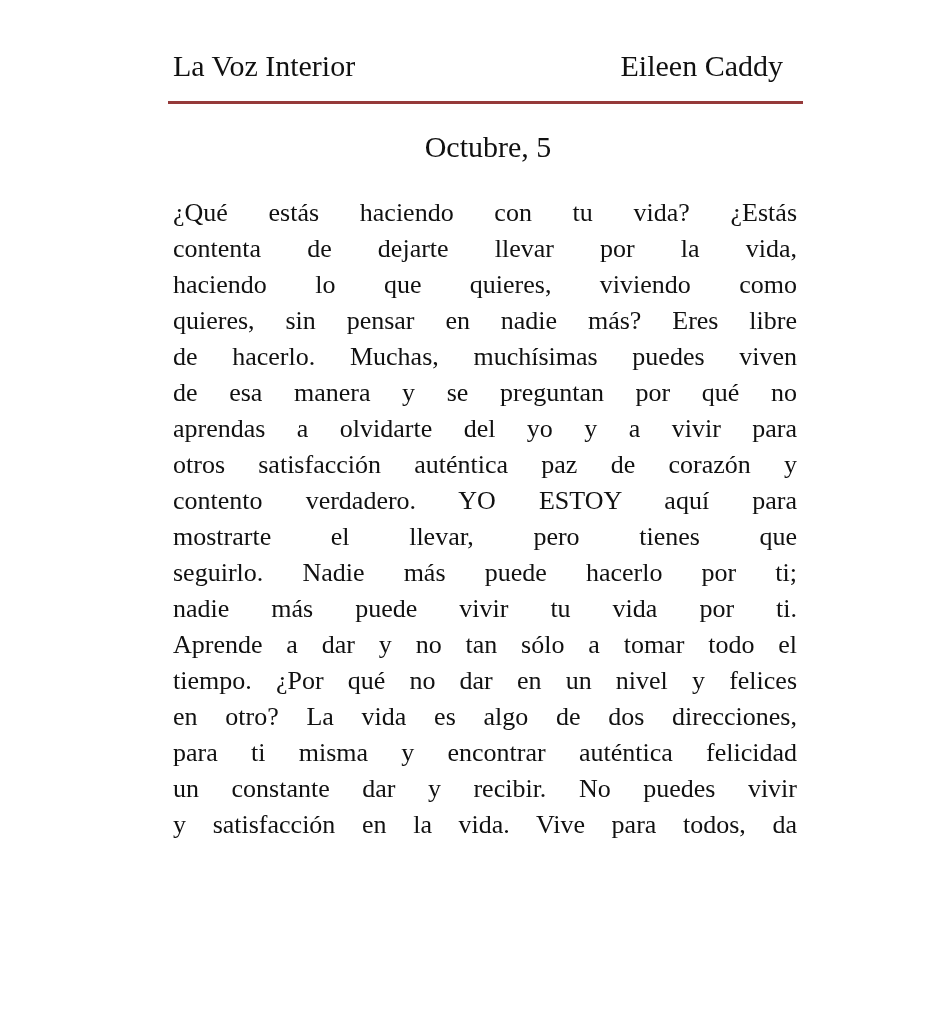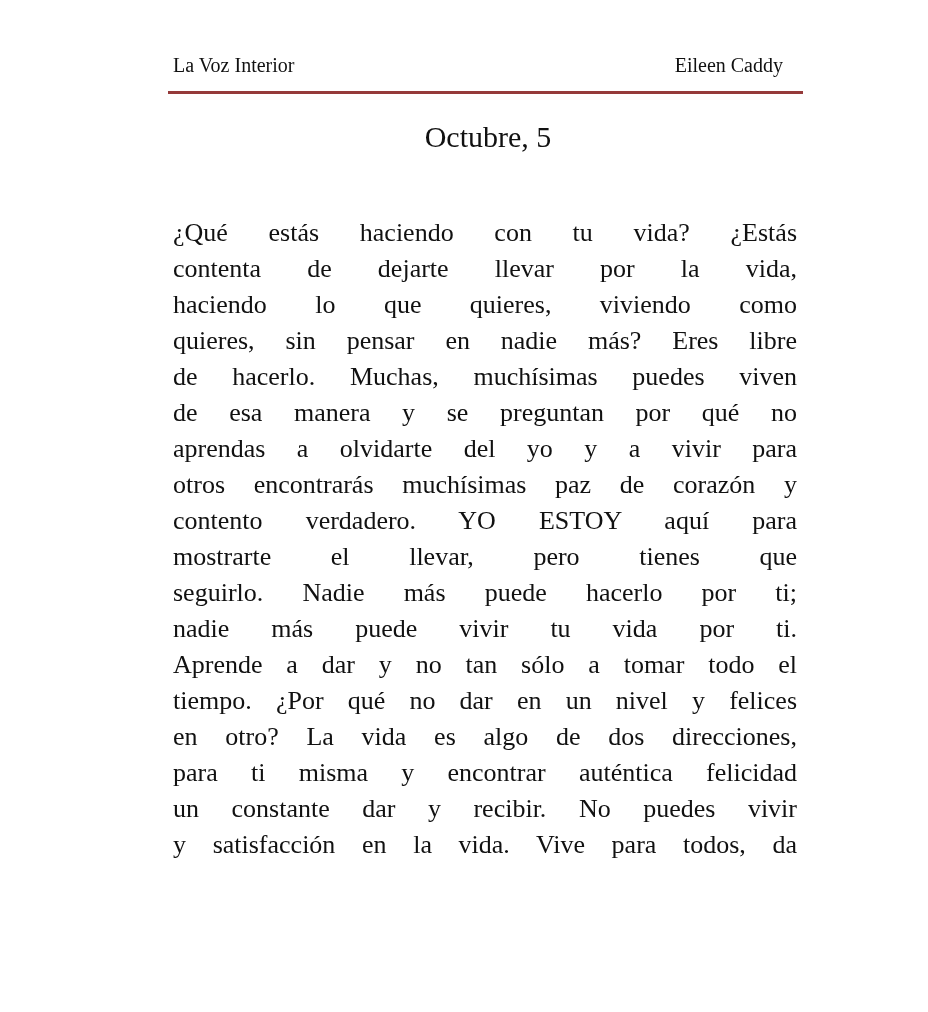--- a/index.html
+++ b/index.html
@@ -19,37 +19,37 @@
   .content {
     margin-left: 168px;
     width: 635px;
     padding-top: 53px;
     box-sizing: border-box;
   }
   .page-header {
     display: flex;
     justify-content: space-between;
     align-items: baseline;
-    font-size: 20px;
+    font-size: 30px;
     line-height: 25px;
-    padding: 0 20px 13px 5px;
+    padding: 0 20px 23px 5px;
     border-bottom: 3px solid var(--rule-color);
     box-sizing: border-box;
     gap: 12px;
   }
   .date-heading {
     font-size: 30px;
     font-weight: normal;
     line-height: 36px;
     margin: 25px 0 0 0;
     padding-left: 5px;
     text-align: center;
   }
   .passage {
-    margin-top: 60px;
+    margin-top: 30px;
     padding: 0 6px 0 5px;
     font-size: 26px;
     line-height: 36px;
   }
   .passage .line {
     text-align: justify;
     text-align-last: justify;
   }
   .passage .line.last-line {
     text-align-last: left;
@@ -68,21 +68,21 @@
   <h1 class="date-heading">Octubre, 5</h1>
 
   <div class="passage">
       <div class="line">¿Qué estás haciendo con tu vida? ¿Estás</div>
       <div class="line">contenta de dejarte llevar por la vida,</div>
       <div class="line">haciendo lo que quieres, viviendo como</div>
       <div class="line">quieres, sin pensar en nadie más? Eres libre</div>
       <div class="line">de hacerlo. Muchas, muchísimas puedes viven</div>
       <div class="line">de esa manera y se preguntan por qué no</div>
       <div class="line">aprendas a olvidarte del yo y a vivir para</div>
-      <div class="line">otros encontrarás muchísimas paz de corazón y</div>
+      <div class="line">otros satisfacción auténtica paz de corazón y</div>
       <div class="line">contento verdadero. YO ESTOY aquí para</div>
       <div class="line">mostrarte el llevar, pero tienes que</div>
       <div class="line">seguirlo. Nadie más puede hacerlo por ti;</div>
       <div class="line">nadie más puede vivir tu vida por ti.</div>
       <div class="line">Aprende a dar y no tan sólo a tomar todo el</div>
       <div class="line">tiempo. ¿Por qué no dar en un nivel y felices</div>
       <div class="line">en otro? La vida es algo de dos direcciones,</div>
       <div class="line">para ti misma y encontrar auténtica felicidad</div>
       <div class="line">un constante dar y recibir. No puedes vivir</div>
       <div class="line">y satisfacción en la vida. Vive para todos, da</div>

